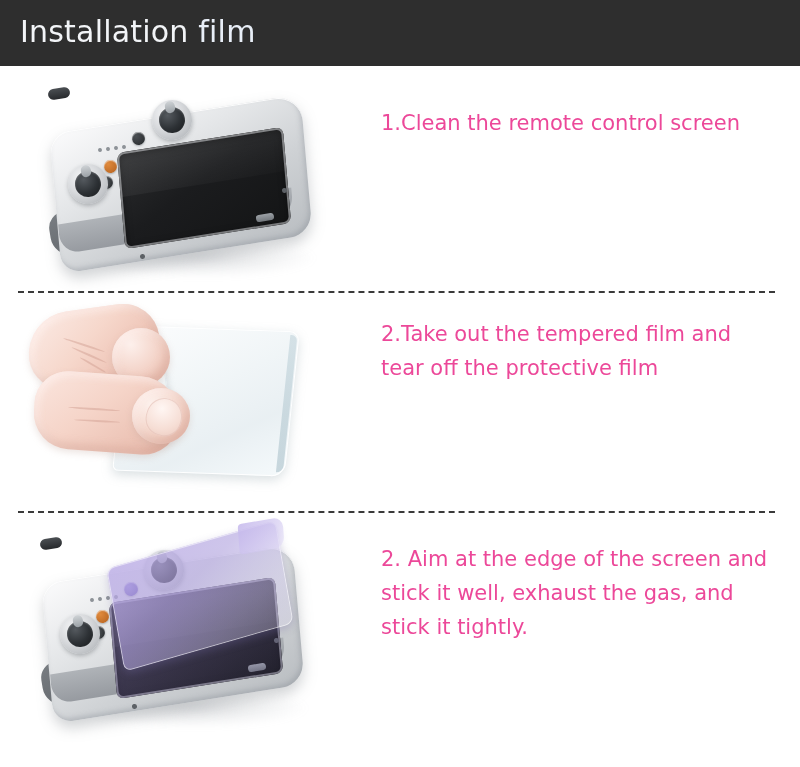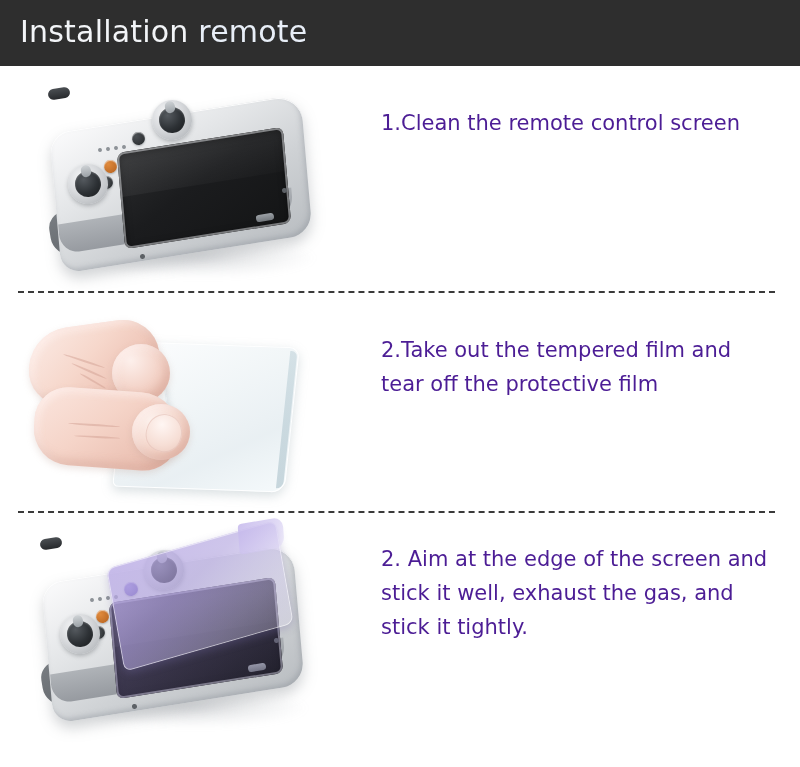--- a/index.html
+++ b/index.html
@@ -37,37 +37,37 @@
     color: #e8eef7;
   }
 
   
   .step-row {
     position: absolute;
     left: 0;
     width: 800px;
   }
   #step-row-1 { top: 66px;  height: 224px; }
-  #step-row-2 { top: 306px; height: 220px; }
+  #step-row-2 { top: 290px; height: 220px; }
   #step-row-3 { top: 510px; height: 257px; }
 
   .step-figure {
     position: absolute;
     left: 0;
     top: 0;
     width: 360px;
     height: 100%;
   }
   .step-text {
     position: absolute;
     left: 381px;
     width: 400px;
     font-size: 21px;
     line-height: 34px;
-    color: #4c1d95;
+    color: #ec4899;
     white-space: pre-wrap;
   }
   #step-text-1 { top: 40px; }
   #step-text-2 { top: 27px; }
   #step-text-3 { top: 32px; }
 
   
   .divider {
     position: absolute;
     left: 18px;
@@ -382,21 +382,21 @@
     background: radial-gradient(ellipse at center, rgba(150,155,162,0.28), rgba(255,255,255,0) 70%);
     filter: blur(3px);
   }
   #rc-shadow-1 { left: 40px; top: 150px; width: 230px; height: 40px; }
   #rc-shadow-3 { left: 40px; top: 150px; width: 230px; height: 40px; }
 </style>
 </head>
 <body>
 
 <div class="header-bar">
-  <div class="header-title"><span>Installation </span><span class="accent">remote</span></div>
+  <div class="header-title"><span>Installation </span><span class="accent">film</span></div>
 </div>
 
 <div class="step-row" id="step-row-1">
 
   <div class="step-figure">
     <div class="rc-stage" id="rc-stage-1">
       <div class="shadow-blob" id="rc-shadow-1"></div>
       <div class="rc-grip" id="rc-grip-left-1"></div>
       <div class="rc-body"></div>
       <div class="rc-body-edge"></div>

